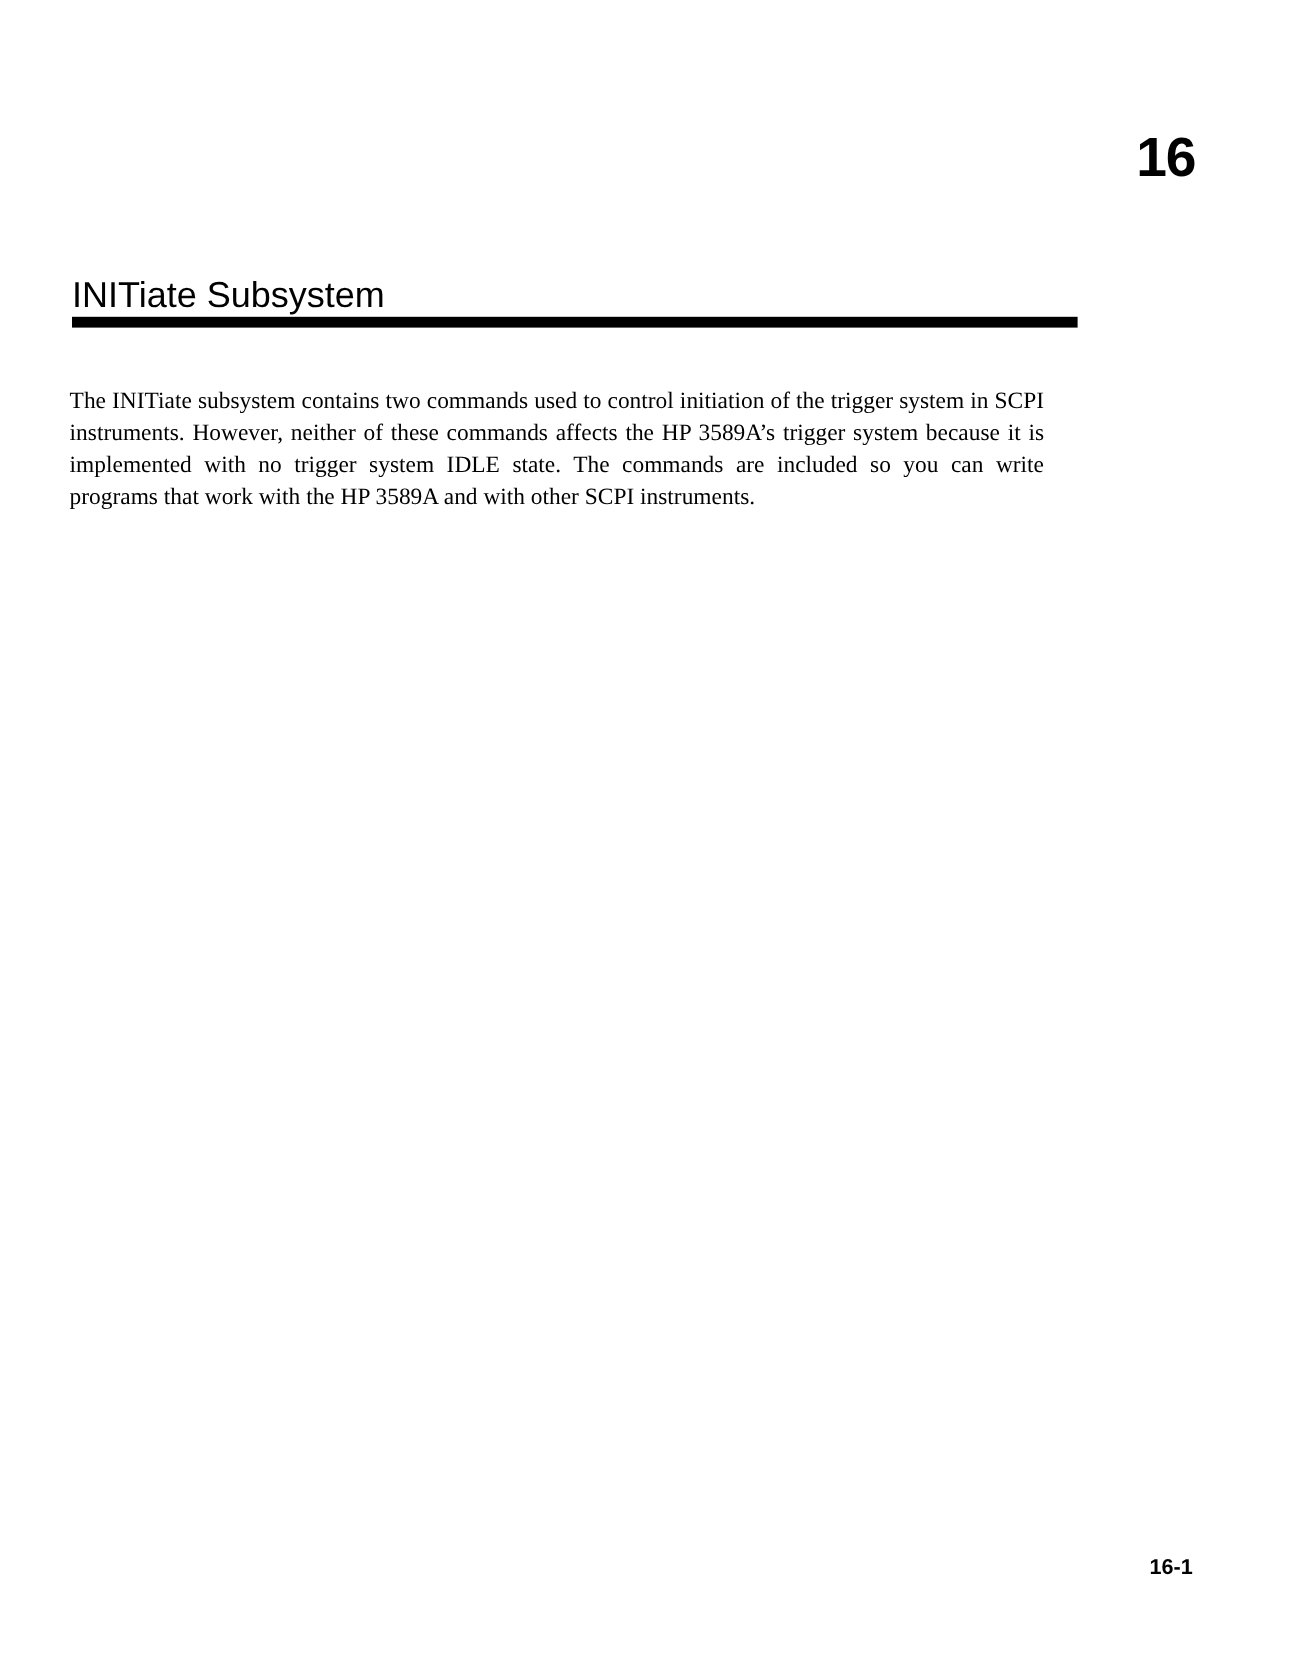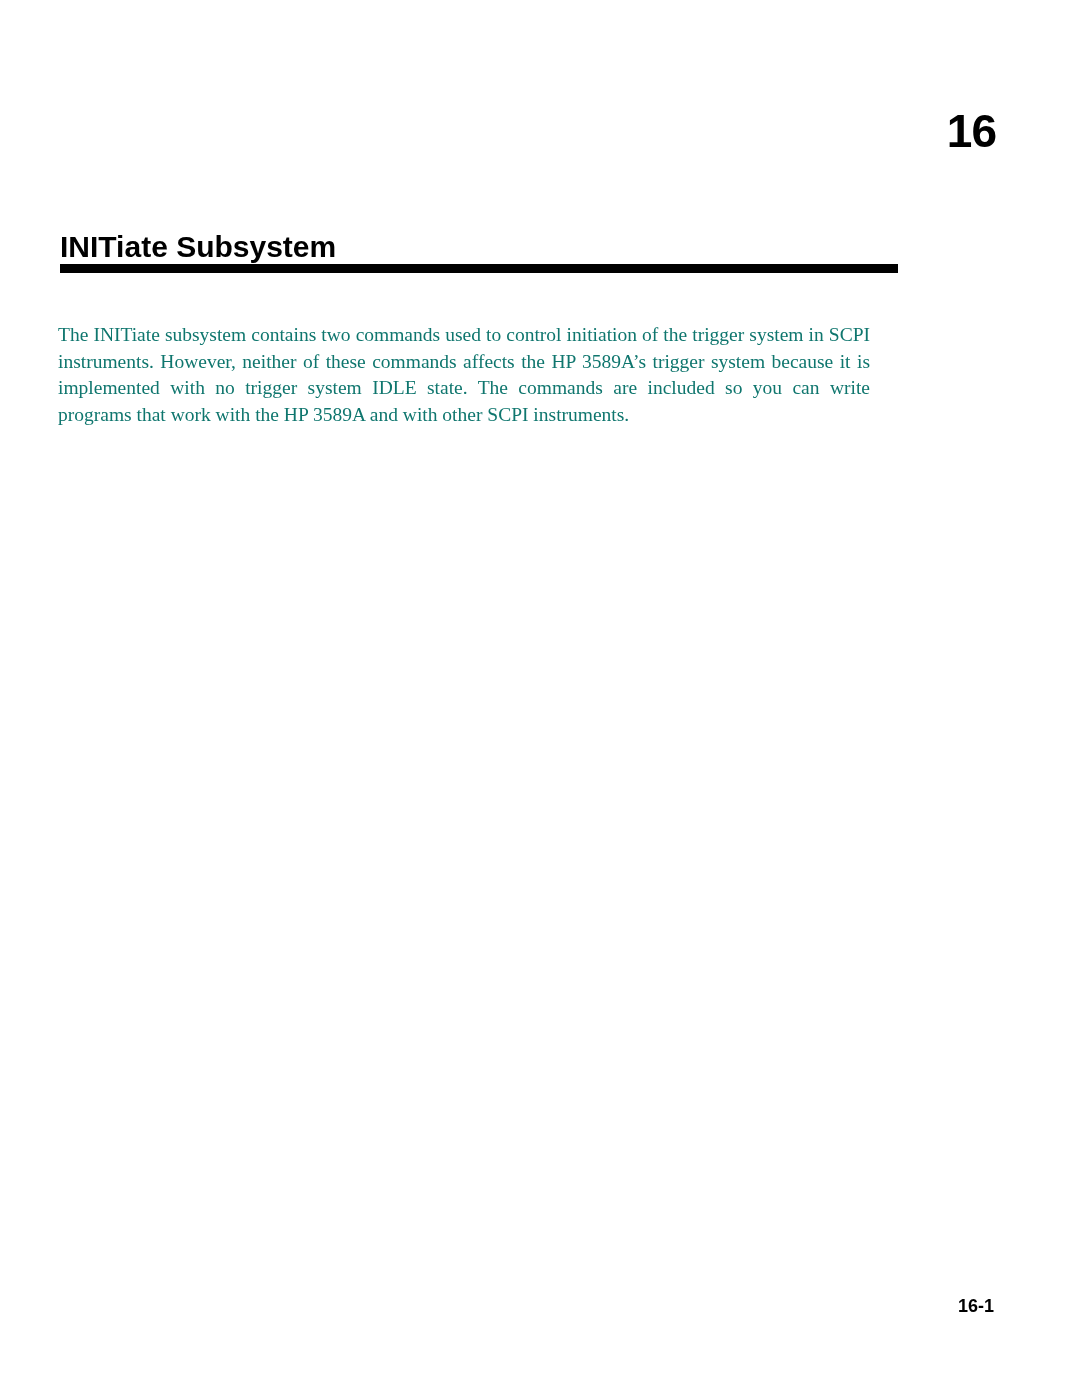--- a/index.html
+++ b/index.html
@@ -26,21 +26,21 @@
     font-size: 46px;
     line-height: 46px;
     letter-spacing: -1px;
     color: #000000;
   }
   .chapter-title {
     position: absolute;
     top: 210px;
     left: 60px;
     font-family: "Liberation Sans", sans-serif;
-    font-weight: bold;
+    font-weight: normal;
     font-size: 30px;
     line-height: 34px;
     letter-spacing: 0px;
     color: #000000;
   }
   .title-rule {
     position: absolute;
     top: 264px;
     left: 60px;
     width: 838px;
@@ -49,21 +49,21 @@
   }
   .body-text {
     position: absolute;
     top: 322px;
     left: 58px;
     width: 812px;
     font-family: "Liberation Serif", serif;
     font-size: 19.5px;
     line-height: 26.5px;
     text-align: justify;
-    color: #0f766e;
+    color: #000000;
   }
   .body-text p {
     margin: 0;
   }
   .page-footer {
     position: absolute;
     bottom: 80px;
     right: 86px;
     font-family: "Liberation Sans", sans-serif;
     font-size: 18px;

